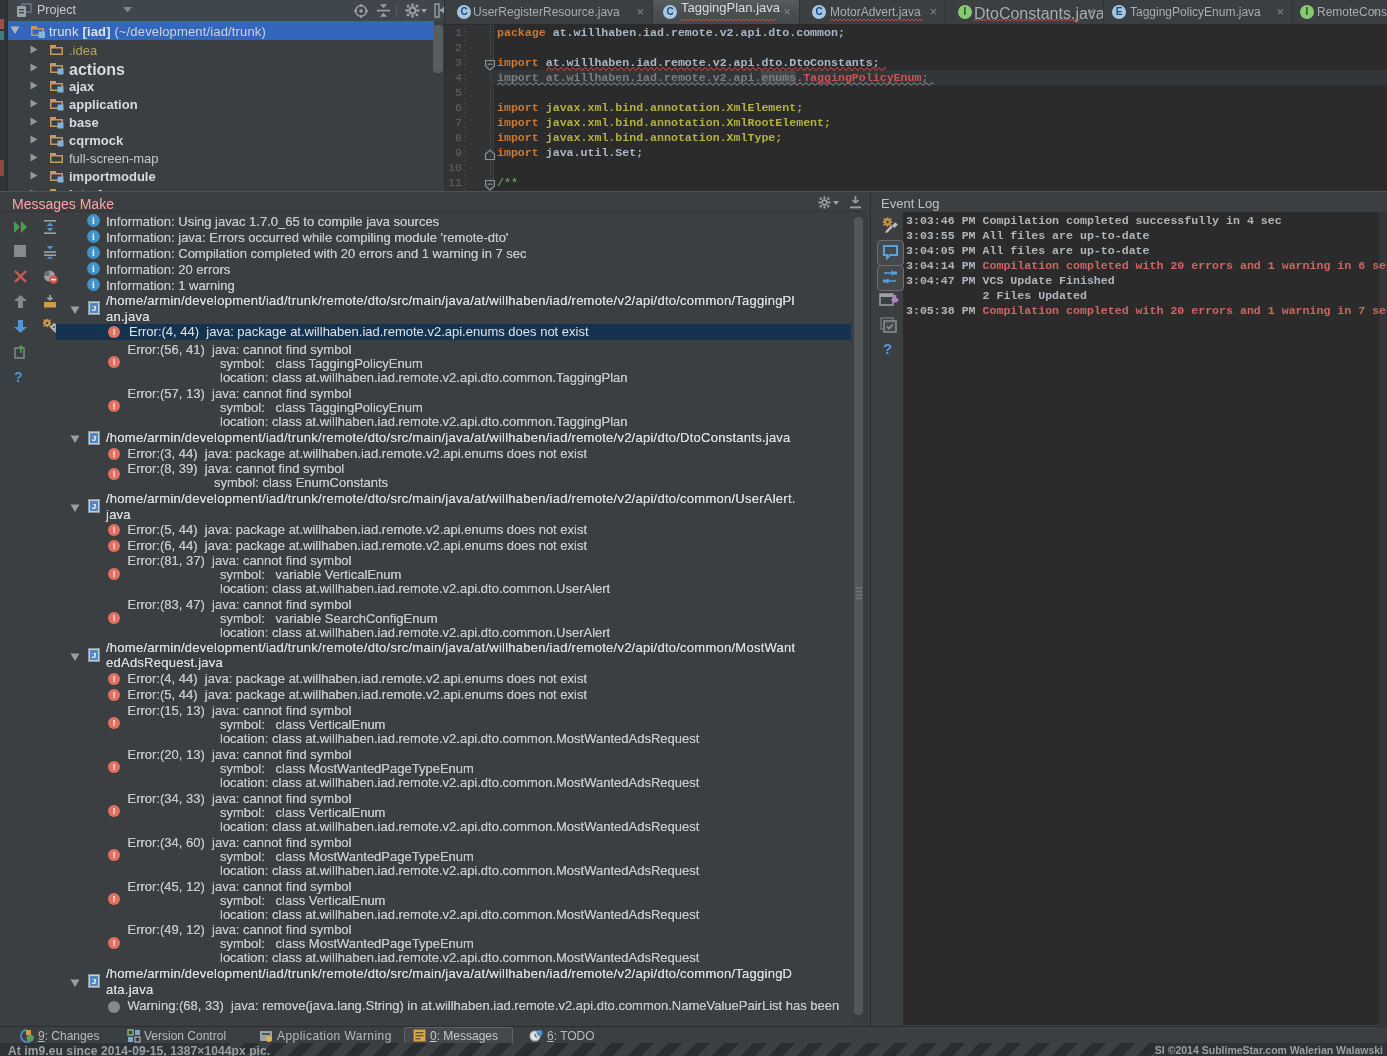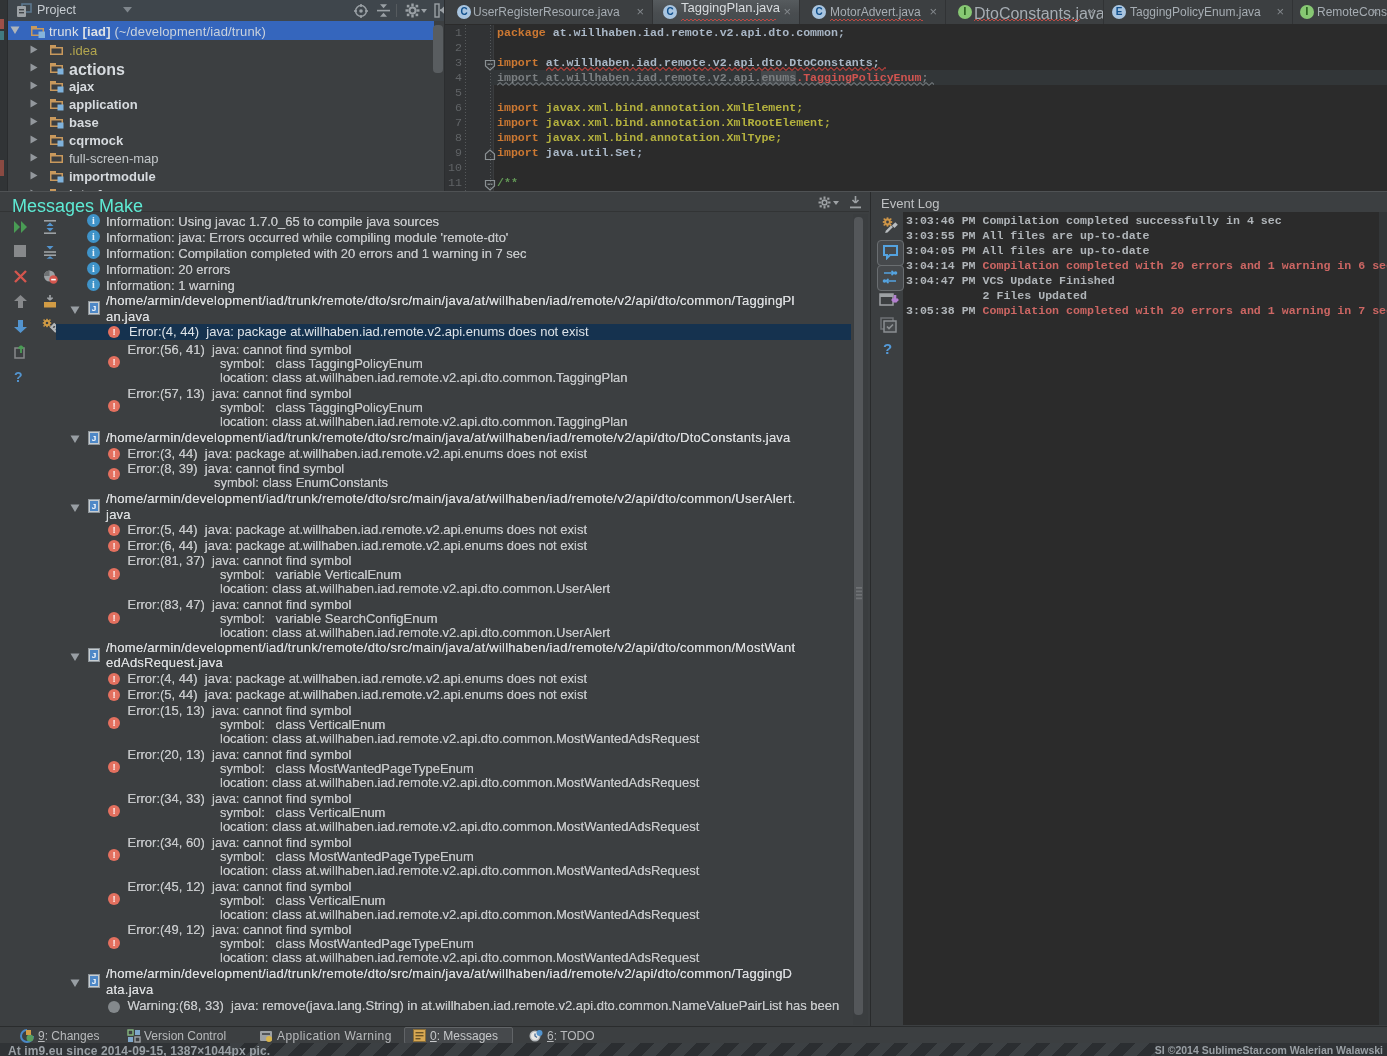--- a/index.html
+++ b/index.html
@@ -279,21 +279,21 @@
 <div class="p mono nowrap" style="left:52px;top:91px;"><span style="color:#cc7832">import</span> <span style="color:#b4b13e">javax.xml.bind.annotation.XmlRootElement;</span></div>
 <div class="p mono nowrap" style="left:52px;top:106px;"><span style="color:#cc7832">import</span> <span style="color:#b4b13e">javax.xml.bind.annotation.XmlType;</span></div>
 <div class="p mono nowrap" style="left:52px;top:121px;"><span style="color:#cc7832">import</span> <span style="color:#a9b7c6">java.util.Set;</span></div>
 <div class="p mono nowrap" style="left:52px;top:151px;"><span style="color:#629755">/**</span></div>
 </div>
 
 <div class="p" style="left:0;top:191px;width:1387px;height:1px;background:#4f5254;"></div>
 
 <div class="p" style="left:0;top:192px;width:869px;height:834px;background:#3c3f41;overflow:hidden;font-size:12px;" id="messages">
   <div class="p" style="left:0;top:0;width:869px;height:19px;border-bottom:1px solid #323435;">
-    <div class="p" style="left:12px;top:3.5px;font-size:18px;color:#5eead4;">Messages Make</div>
+    <div class="p" style="left:12px;top:3.5px;font-size:14px;color:#fca5a5;">Messages Make</div>
     <svg class="p" style="left:818px;top:4px;" width="14" height="13" viewBox="0 0 14 13">
         <circle cx="6.5" cy="6.5" r="2.4" fill="none" stroke="#9da1a4" stroke-width="1.6"></circle>
         <g fill="#9da1a4">
           <rect x="5.5" y="0.5" width="2" height="2.4"></rect>
           <rect x="5.5" y="10.1" width="2" height="2.4"></rect>
           <rect x="0.5" y="5.5" width="2.4" height="2"></rect>
           <rect x="10.1" y="5.5" width="2.4" height="2"></rect>
           <rect x="1.6" y="1.6" width="2.2" height="2.2"></rect>
           <rect x="9.2" y="1.6" width="2.2" height="2.2"></rect>
           <rect x="1.6" y="9.2" width="2.2" height="2.2"></rect>

